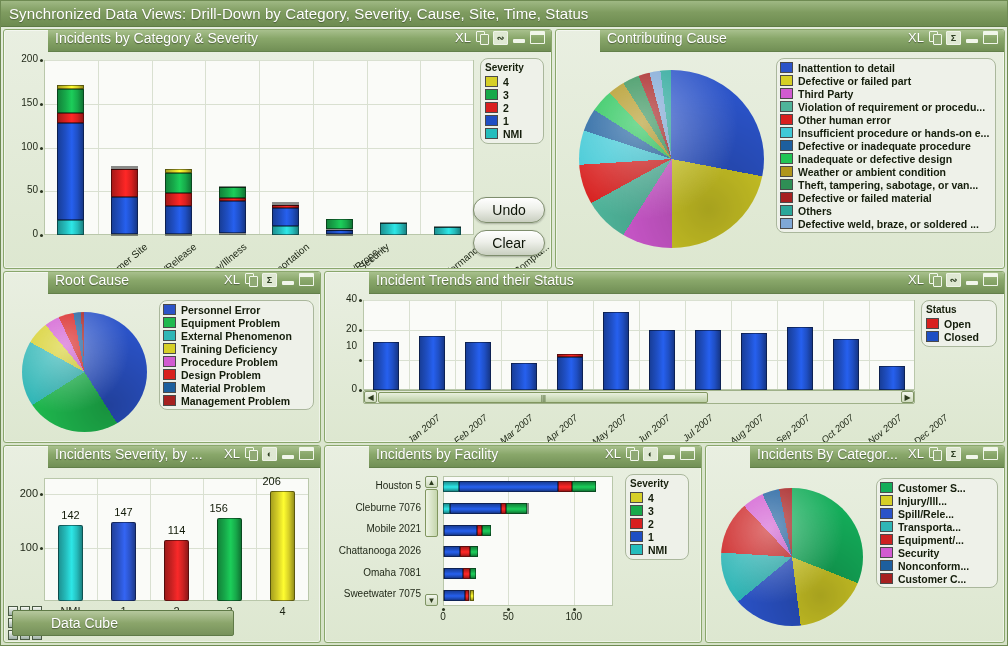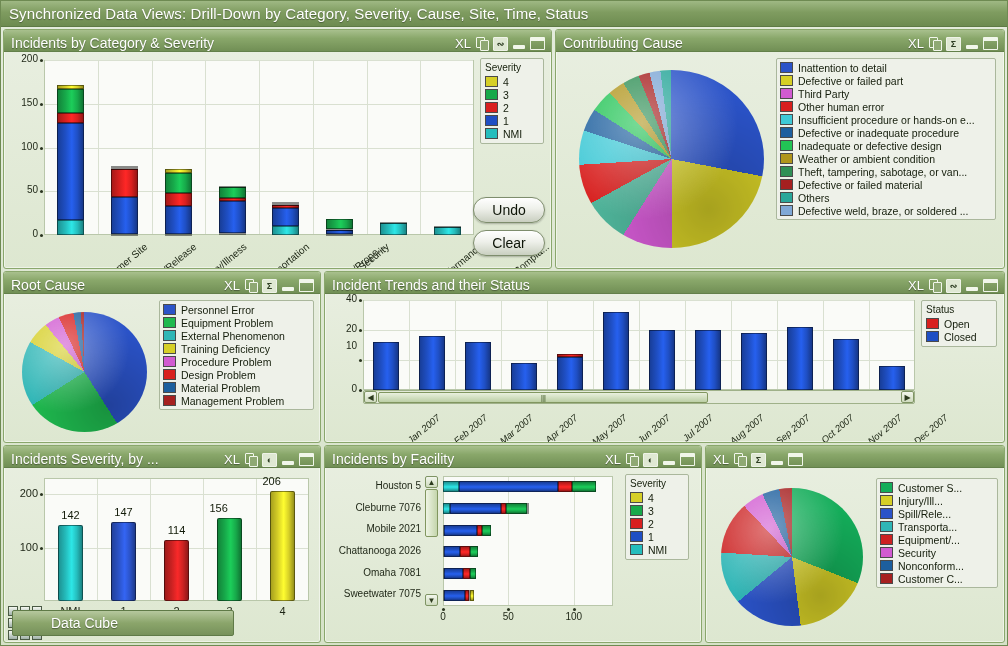--- a/index.html
+++ b/index.html
@@ -34,23 +34,24 @@
     background: linear-gradient(180deg,#e9efe1 0%,#dde7d0 100%);
     border: 1px solid #8aa76c;
     border-radius: 3px;
     display: flex; flex-direction: column;
     overflow: hidden; position: relative;
     box-shadow: inset 0 0 0 1px rgba(255,255,255,.5);
   }
   .ptitle {
     height: 22px; flex: none;
     background: linear-gradient(180deg,#a8c08d 0%,#89a76a 40%,#718f55 100%);
-    display: flex; align-items: flex-end;
+    display: flex; align-items: flex-start;
     padding: 0 4px 0 7px;
     border-bottom: 1px solid #63804a;
+    margin-left: 44px;
   }
   .ptitle .tx {
     color: #fff; font-size: 14px; white-space: nowrap;
     overflow: hidden; text-overflow: ellipsis;
     text-shadow: 0 1px 1px rgba(0,0,0,.4); flex: 1;
   }
   .tools { display: flex; align-items: center; gap: 5px; flex: none; padding-right: 2px; }
   .tool { cursor: pointer; display: flex; align-items: center; justify-content: center; }
   .t-xl { color: #fff; font-size: 13px; text-shadow: 0 1px 1px rgba(0,0,0,.4); }
   .t-copy { width: 12px; height: 13px; position: relative; }
@@ -76,21 +77,21 @@
   .plot { position: absolute; background: #fafbf8; border: 1px solid #b9c7aa; }
   .gl { position: absolute; background: #d9e0d1; }
   .axlab {
     position: absolute; font-size: 10px; color: #1c2414;
     white-space: nowrap;
   }
   .tick { position: absolute; width: 3px; height: 3px; background: #2a3520; border-radius: 50%; }
   .bar { position: absolute; border: 1px solid rgba(0,0,0,.45); }
   .legend {
     position: absolute; background: #eef1e9; border: 1px solid #aab79c;
-    border-radius: 2px; padding: 3px 4px;
+    border-radius: 8px; padding: 3px 4px; font-weight: bold;
   }
   .legend .lt { font-size: 10px; color: #16200c; margin-bottom: 2px; white-space: nowrap; }
   .lrow { display: flex; align-items: center; gap: 5px; height: 13px; }
   .sw { width: 13px; height: 11px; border: 1px solid #4a4a4a; flex: none; }
   .ltx { font-size: 10.5px; color: #141d0b; white-space: nowrap; }
   .rot {
     position: absolute; font-size: 10px; color: #1a2312;
     transform-origin: right top; transform: rotate(-40deg);
     white-space: nowrap; text-align: right;
   }
@@ -293,20 +294,24 @@
                 </div>
                 <div class="lrow">
                   <span class="sw" style="background:#d6cf27"></span>
                   <span class="ltx">Defective or failed part</span>
                 </div>
                 <div class="lrow">
                   <span class="sw" style="background:#d15ad1"></span>
                   <span class="ltx">Third Party</span>
                 </div>
                 <div class="lrow">
+                  <span class="sw" style="background:#4fb49a"></span>
+                  <span class="ltx">Violation of requirement or procedu...</span>
+                </div>
+                <div class="lrow">
                   <span class="sw" style="background:#d8201f"></span>
                   <span class="ltx">Other human error</span>
                 </div>
                 <div class="lrow">
                   <span class="sw" style="background:#3fc9d6"></span>
                   <span class="ltx">Insufficient procedure or hands-on e...</span>
                 </div>
                 <div class="lrow">
                   <span class="sw" style="background:#1d5f9e"></span>
                   <span class="ltx">Defective or inadequate procedure</span>
@@ -621,20 +626,21 @@
                   <span class="sw" style="background:#25bdbd"></span>
                   <span class="ltx">NMI</span>
                 </div>
               </div>
           </div>
         </div>
       </div>
 
       <div class="panel" style="flex:1">
         <div class="ptitle">
+          <span class="tx">Incidents By Categor...</span>
           <span class="tools">
             <span class="tool t-xl">XL</span>
             <span class="tool t-copy"></span>
             <span class="tool t-box">Σ</span>
             <span class="tool t-min"></span>
             <span class="tool t-max"></span>
           </span>
         </div>
         <div class="pbody">
           <div class="pie" id="bc-pie" style="left: 15px; top: 20px; width: 142px; height: 138px; background: conic-gradient(rgb(20, 173, 90) 0deg, rgb(20, 173, 90) 111.6deg, rgb(214, 207, 39) 111.6deg, rgb(214, 207, 39) 172.8deg, rgb(43, 83, 200) 172.8deg, rgb(43, 83, 200) 230.4deg, rgb(47, 182, 182) 230.4deg, rgb(47, 182, 182) 273.6deg, rgb(204, 34, 34) 273.6deg, rgb(204, 34, 34) 316.8deg, rgb(209, 90, 209) 316.8deg, rgb(209, 90, 209) 334.8deg, rgb(29, 95, 158) 334.8deg, rgb(29, 95, 158) 349.2deg, rgb(166, 32, 32) 349.2deg, rgb(166, 32, 32) 360deg);"></div>

